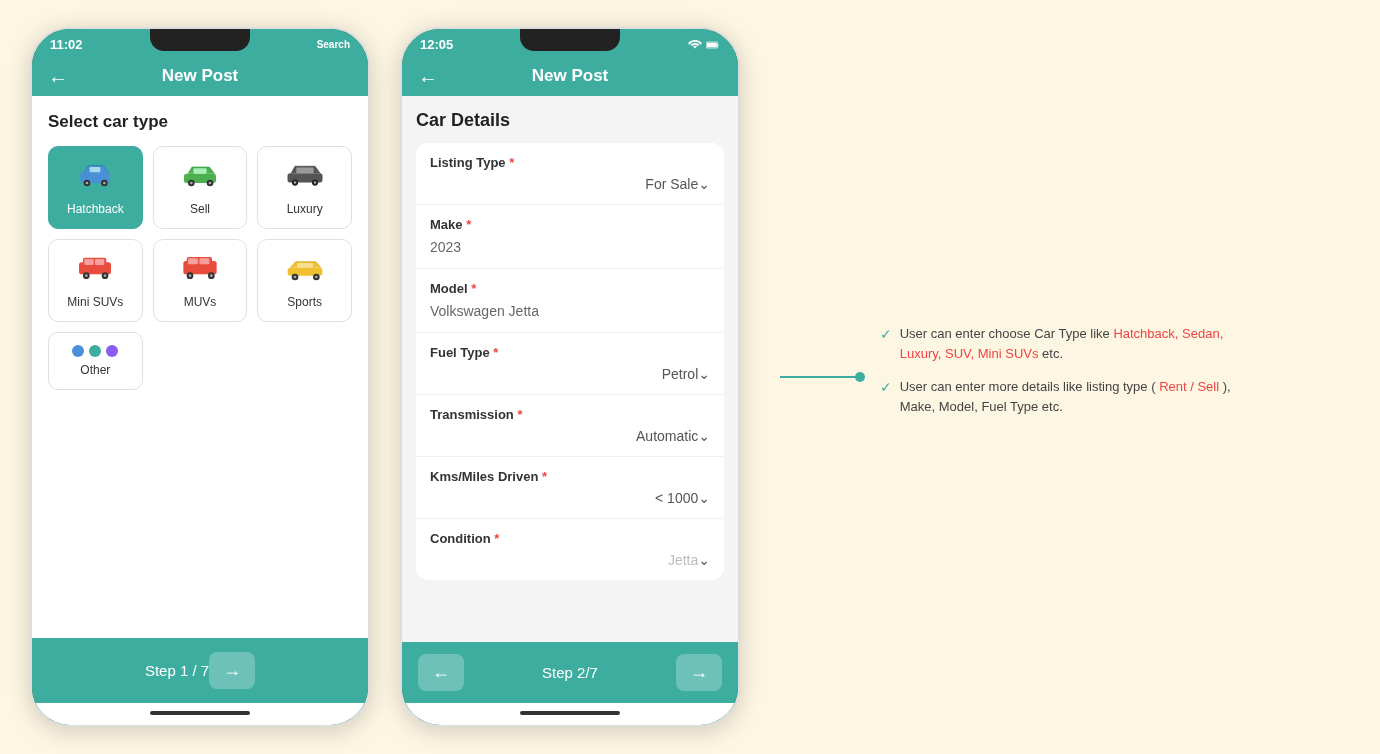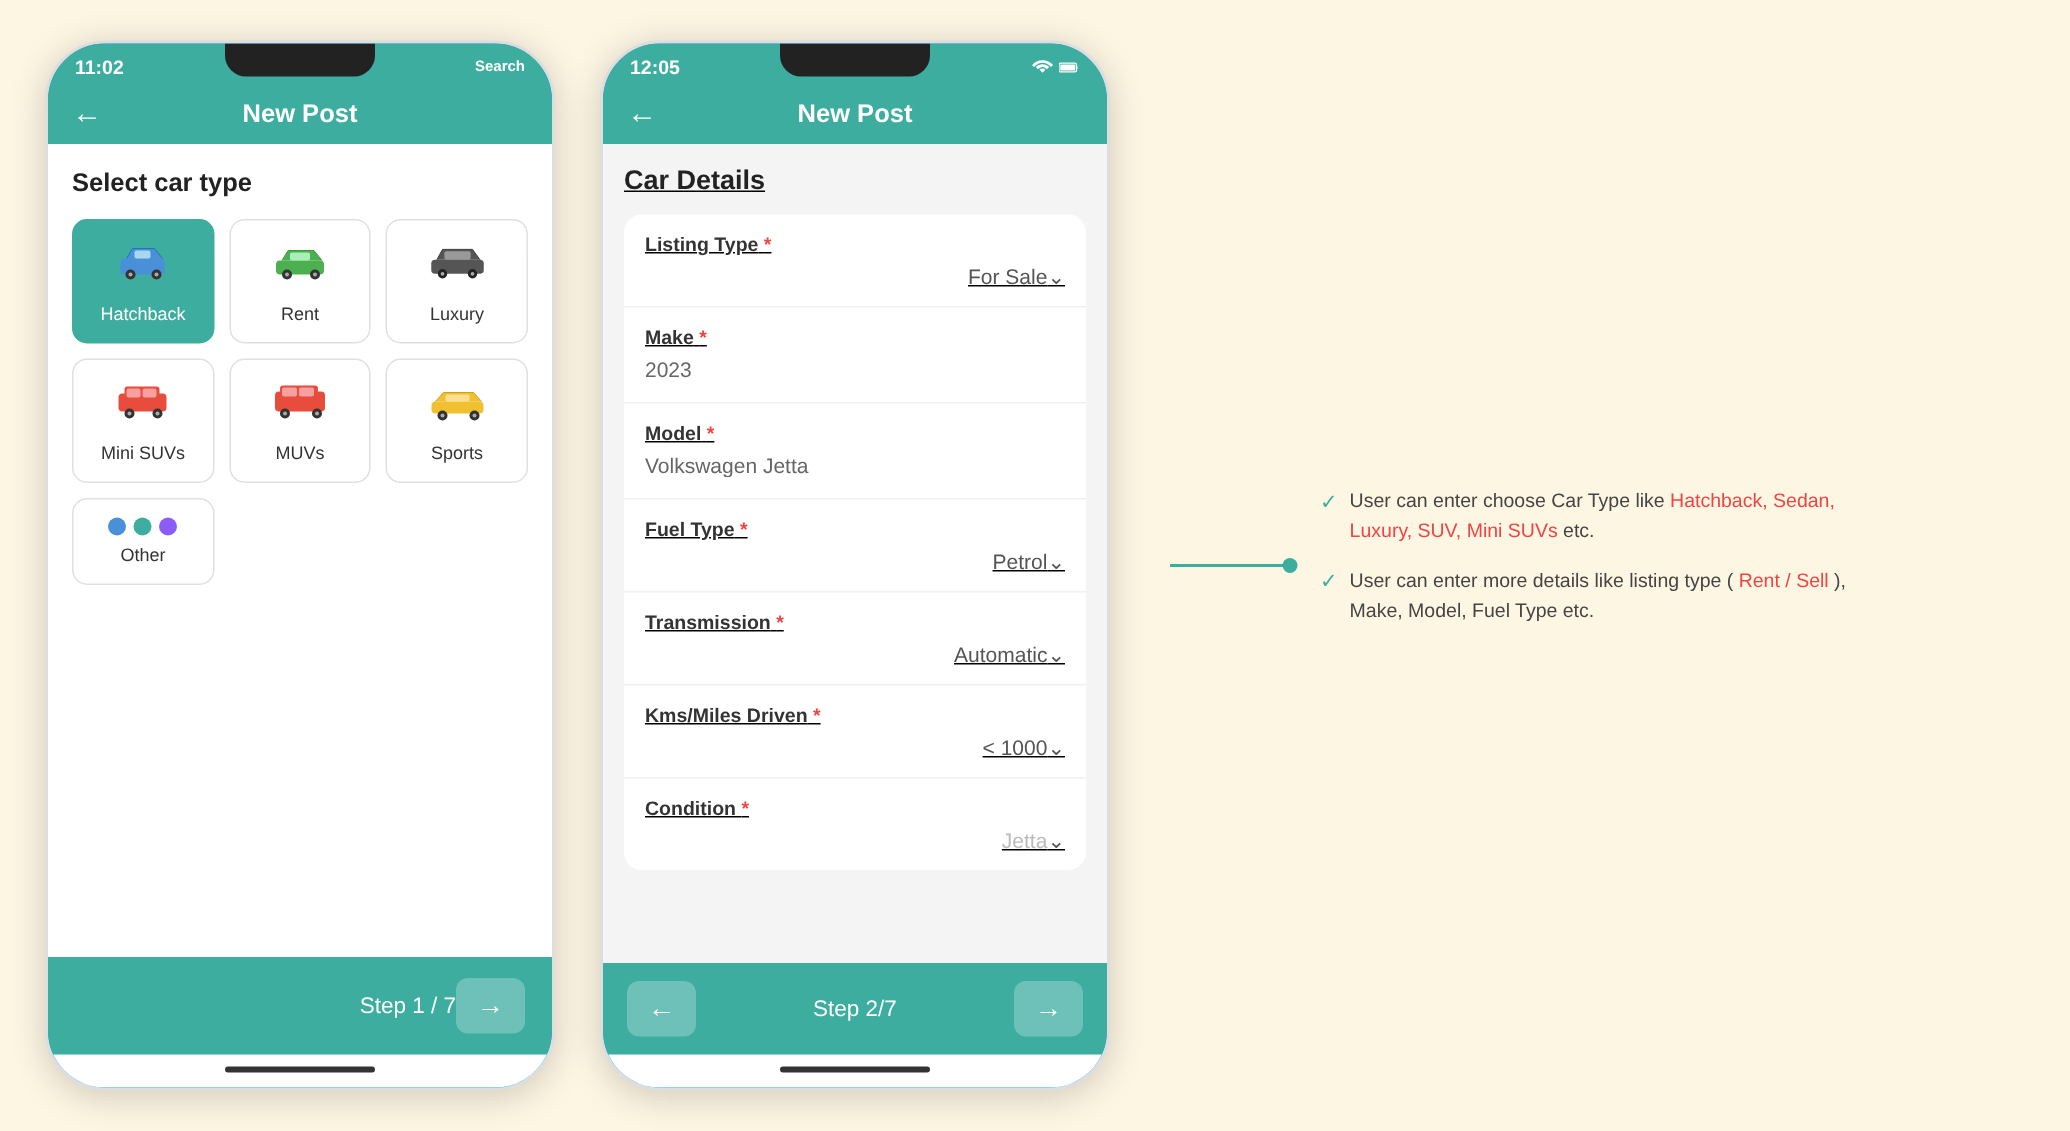--- a/index.html
+++ b/index.html
@@ -11,21 +11,21 @@
       justify-content: flex-start;
       min-height: 754px;
       padding: 20px 30px;
       gap: 30px;
     }
 
     
     .phone {
       width: 340px;
       min-height: 700px;
-      background: #0ea5e9;
+      background: #15803d;
       border-radius: 40px;
       box-shadow: 0 4px 24px rgba(0,0,0,0.18);
       overflow: hidden;
       display: flex;
       flex-direction: column;
       position: relative;
       border: 2px solid #ddd;
     }
 
     
@@ -118,41 +118,40 @@
     .dot-blue { background: #4a90d9; }
     .dot-teal { background: #3dada0; }
     .dot-purple { background: #8b5cf6; }
 
     
     .bottom-bar {
       background: #3dada0;
       padding: 14px 18px;
       display: flex;
       align-items: center;
-      justify-content: flex-end;
+      justify-content: center;
       color: #fff;
     }
     .step-text { font-size: 15px; font-weight: 500; }
     .next-btn {
       background: rgba(255,255,255,0.25);
       border: none;
       border-radius: 8px;
       padding: 8px 14px;
       color: #fff;
       font-size: 18px;
       cursor: pointer;
       display: flex; align-items: center;
     }
 
     
     .car-details-screen {
       background: #f4f4f4;
       padding: 14px;
       flex: 1;
-      text-decoration: underline;
     }
     .car-details-screen h2 {
       font-size: 18px; font-weight: 700; color: #222; margin-bottom: 12px;
     }
     .details-card {
       background: #fff;
       border-radius: 12px;
       padding: 0;
       overflow: hidden;
     }
@@ -276,21 +275,21 @@
           <svg width="40" height="26" viewBox="0 0 60 36" fill="none">
             <rect x="6" y="16" width="48" height="14" rx="4" fill="#4caf50"></rect>
             <path d="M12 16 L18 6 L44 6 L52 16" fill="#4caf50" stroke="#3a9f40" stroke-width="1"></path>
             <circle cx="17" cy="30" r="5" fill="#333"></circle>
             <circle cx="45" cy="30" r="5" fill="#333"></circle>
             <circle cx="17" cy="30" r="2" fill="#aaa"></circle>
             <circle cx="45" cy="30" r="2" fill="#aaa"></circle>
             <rect x="20" y="8" width="20" height="8" rx="2" fill="#a8f0b8"></rect>
           </svg>
         </span>
-        <span class="car-label">Rent</span>
+        <span class="car-label">Sell</span>
       </div>
 
       <div class="car-item">
         <span class="car-icon">
           <svg width="40" height="26" viewBox="0 0 64 38" fill="none">
             <rect x="4" y="16" width="56" height="15" rx="4" fill="#555"></rect>
             <path d="M10 16 L16 5 L48 5 L56 16" fill="#555" stroke="#333" stroke-width="1"></path>
             <circle cx="16" cy="31" r="5" fill="#222"></circle>
             <circle cx="48" cy="31" r="5" fill="#222"></circle>
             <circle cx="16" cy="31" r="2" fill="#aaa"></circle>

